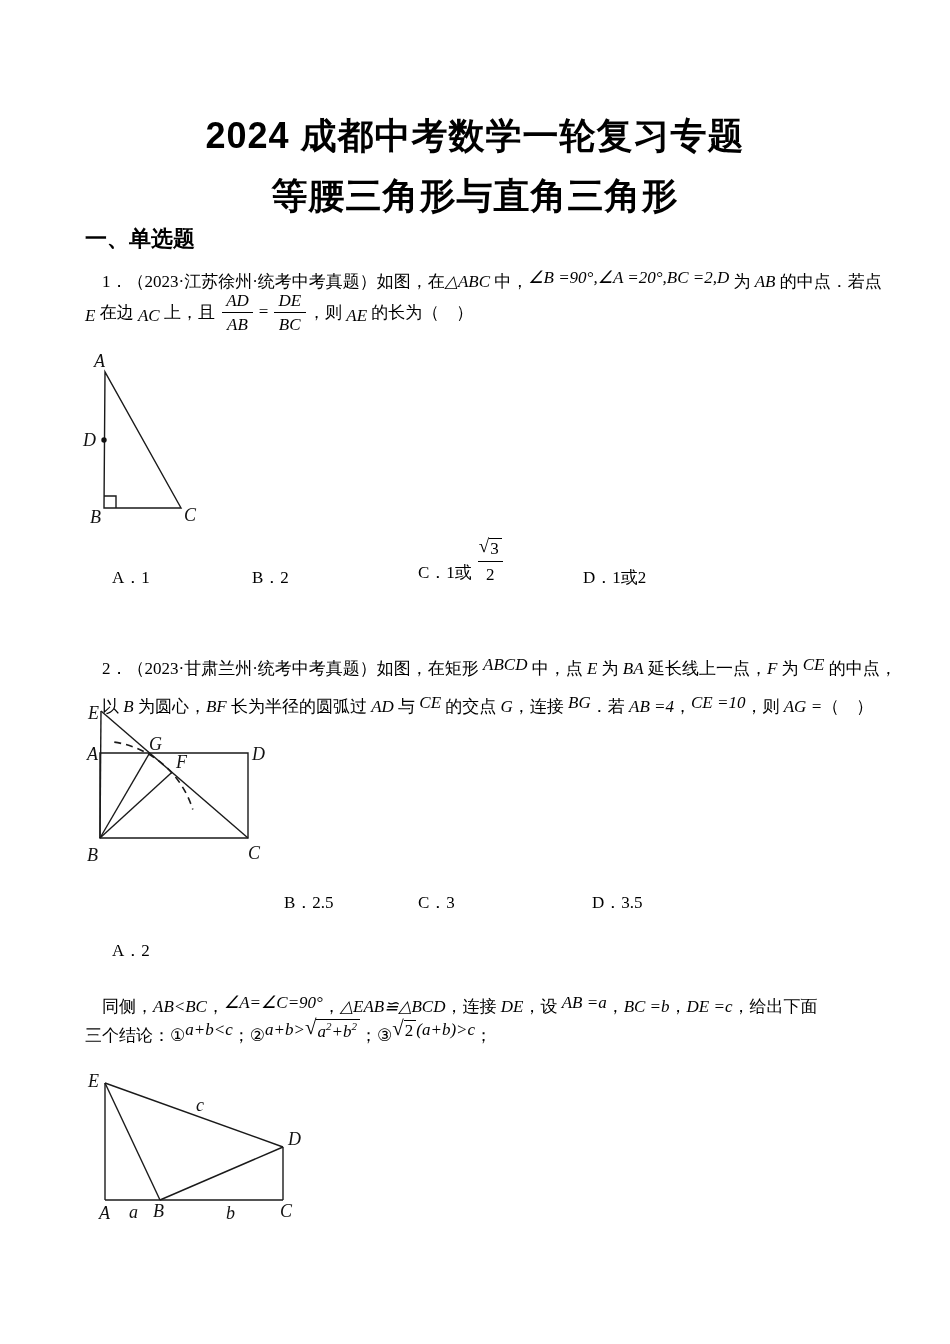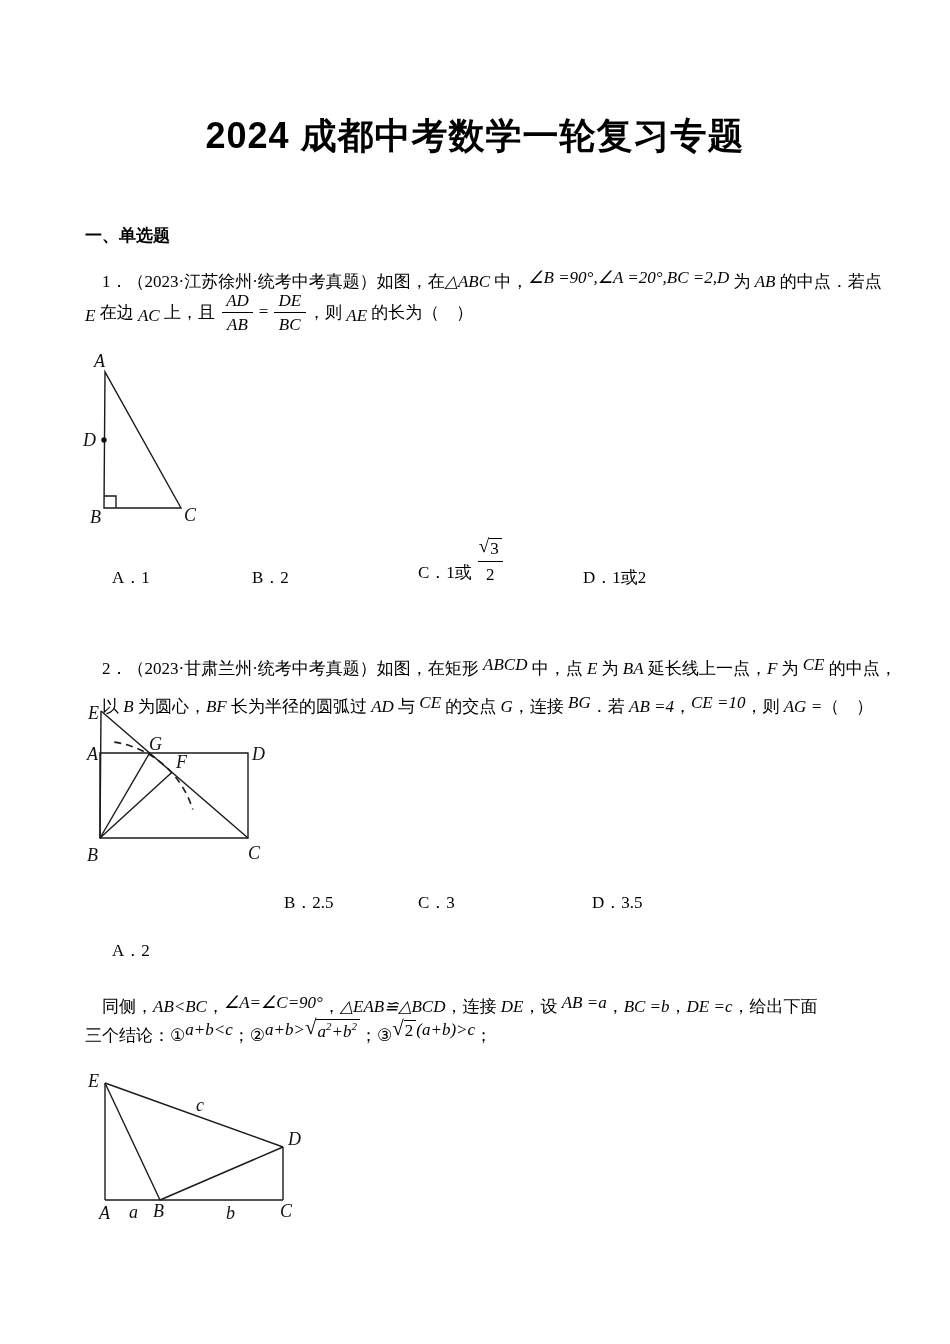--- a/index.html
+++ b/index.html
@@ -9,21 +9,21 @@
   }
   .abs{position:absolute;}
   .title{
     left:0;top:0;width:950px;text-align:center;
     font-family:"Liberation Sans",sans-serif;
     font-weight:bold;font-size:36px;letter-spacing:1px;line-height:44px;
     white-space:pre;
   }
   .section-heading{
     font-family:"Liberation Sans",sans-serif;
-    font-weight:bold;font-size:17px;white-space:pre;
+    font-weight:bold;font-size:22px;white-space:pre;
   }
   .tline{font-size:17px;line-height:24px;white-space:pre;}
   .fline{display:flex;align-items:center;font-size:17px;}
   .fline > *{white-space:pre;}
   .cn{font-family:"Liberation Serif",serif;font-style:normal;}
   .m{font-family:"Liberation Serif",serif;font-style:italic;}
   .up{position:relative;top:-4px;}
   .up2{position:relative;top:-5px;}
   .dn{position:relative;top:4px;}
   .frac{
@@ -50,20 +50,21 @@
   }
   svg .shape{stroke:#1a1a1a;stroke-width:1.4;fill:none;}
   svg .dashed{stroke:#1a1a1a;stroke-width:1.6;fill:none;stroke-dasharray:7 5;}
 </style>
 </head>
 <body>
 
 <div class="page">
 
   <div class="abs title" style="top:114px;">2024 成都中考数学一轮复习专题</div>
+  <div class="abs title" style="top:174px;">等腰三角形与直角三角形</div>
 
   <div class="abs section-heading" style="left:85px;top:224px;">一、单选题</div>
 
   <div class="abs tline" style="left:85px;top:246px;">
     <span class="cn">1．（2023·江苏徐州·统考中考真题）如图，在</span><span class="m">△ABC</span><span class="cn"> 中，</span><span class="m up">∠B =90°,∠A =20°,BC =2,D</span><span class="cn"> 为 </span><span class="m">AB</span><span class="cn"> 的中点．若点</span>
   </div>
 
   <div class="abs fline" style="left:85px;top:287px;height:50px;">
     <span class="m dn">E</span>
       <span class="cn"> 在边 </span>

